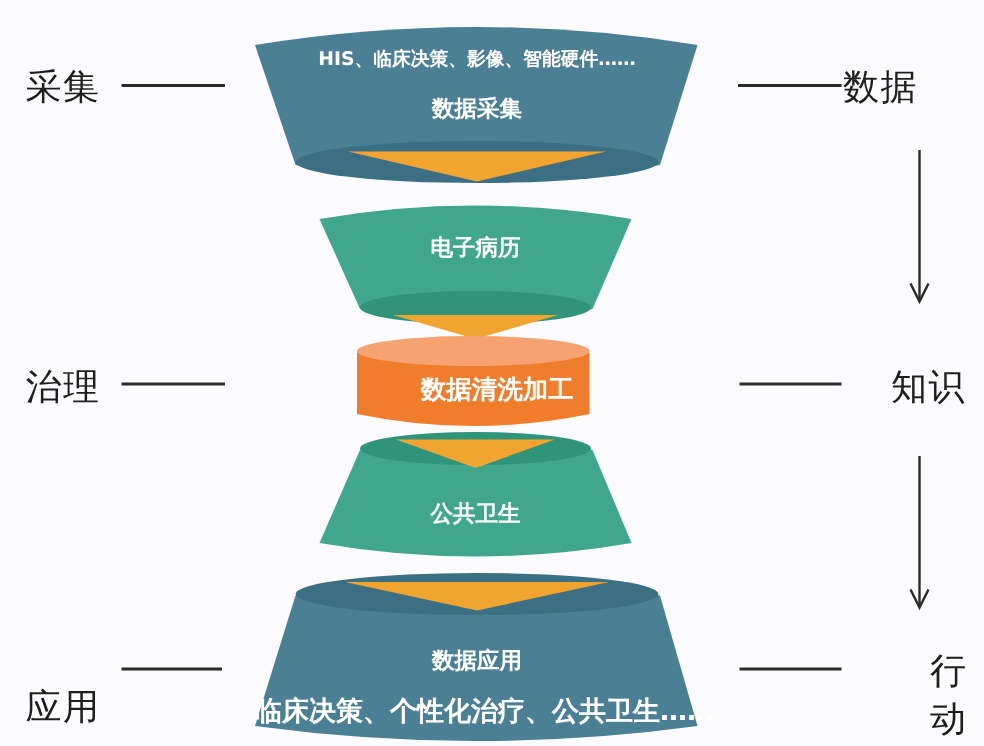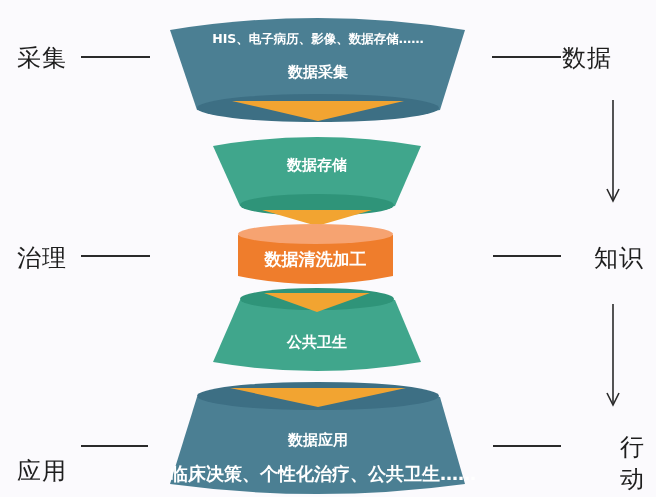--- a/index.html
+++ b/index.html
@@ -73,23 +73,23 @@
 
 <div class="rule" style="left:492px; top:56px; width:69px;"></div>
 <div class="side-label" style="left:562px; top:42px;">数据</div>
 
 <div class="rule" style="left:493px; top:255px; width:68px;"></div>
 <div class="side-label" style="left:594px; top:242px;">知识</div>
 
 <div class="rule" style="left:493px; top:445px; width:68px;"></div>
 <div class="side-label" style="left:620px; top:431px;">行动</div>
 
-<div class="shape-text" style="left:170px; width:296px; top:31px; font-size:12.5px; font-weight:bold;">HIS、电子病历、影像、数据存储……</div>
+<div class="shape-text" style="left:170px; width:296px; top:31px; font-size:12.5px; font-weight:bold;">HIS、临床决策、影像、智能硬件……</div>
 <div class="shape-text" style="left:170px; width:296px; top:63px; font-size:15px; font-weight:bold;">数据采集</div>
 
-<div class="shape-text" style="left:213px; width:208px; top:156px; font-size:15px; font-weight:bold;">数据存储</div>
+<div class="shape-text" style="left:213px; width:208px; top:156px; font-size:15px; font-weight:bold;">电子病历</div>
 
-<div class="shape-text" style="left:238px; width:155px; top:248px; font-size:17px; font-weight:bold;">数据清洗加工</div>
+<div class="shape-text" style="left:238px; width:155px; top:248px; font-size:17px; font-weight:bold;padding-left:16px;">数据清洗加工</div>
 
 <div class="shape-text" style="left:213px; width:208px; top:333px; font-size:15px; font-weight:bold;">公共卫生</div>
 
 <div class="shape-text" style="left:170px; width:296px; top:431px; font-size:15px; font-weight:bold;">数据应用</div>
 <div class="shape-text" style="left:170px; width:296px; top:462px; font-size:18px; font-weight:bold;">临床决策、个性化治疗、公共卫生……</div>
 
 </body></html>

